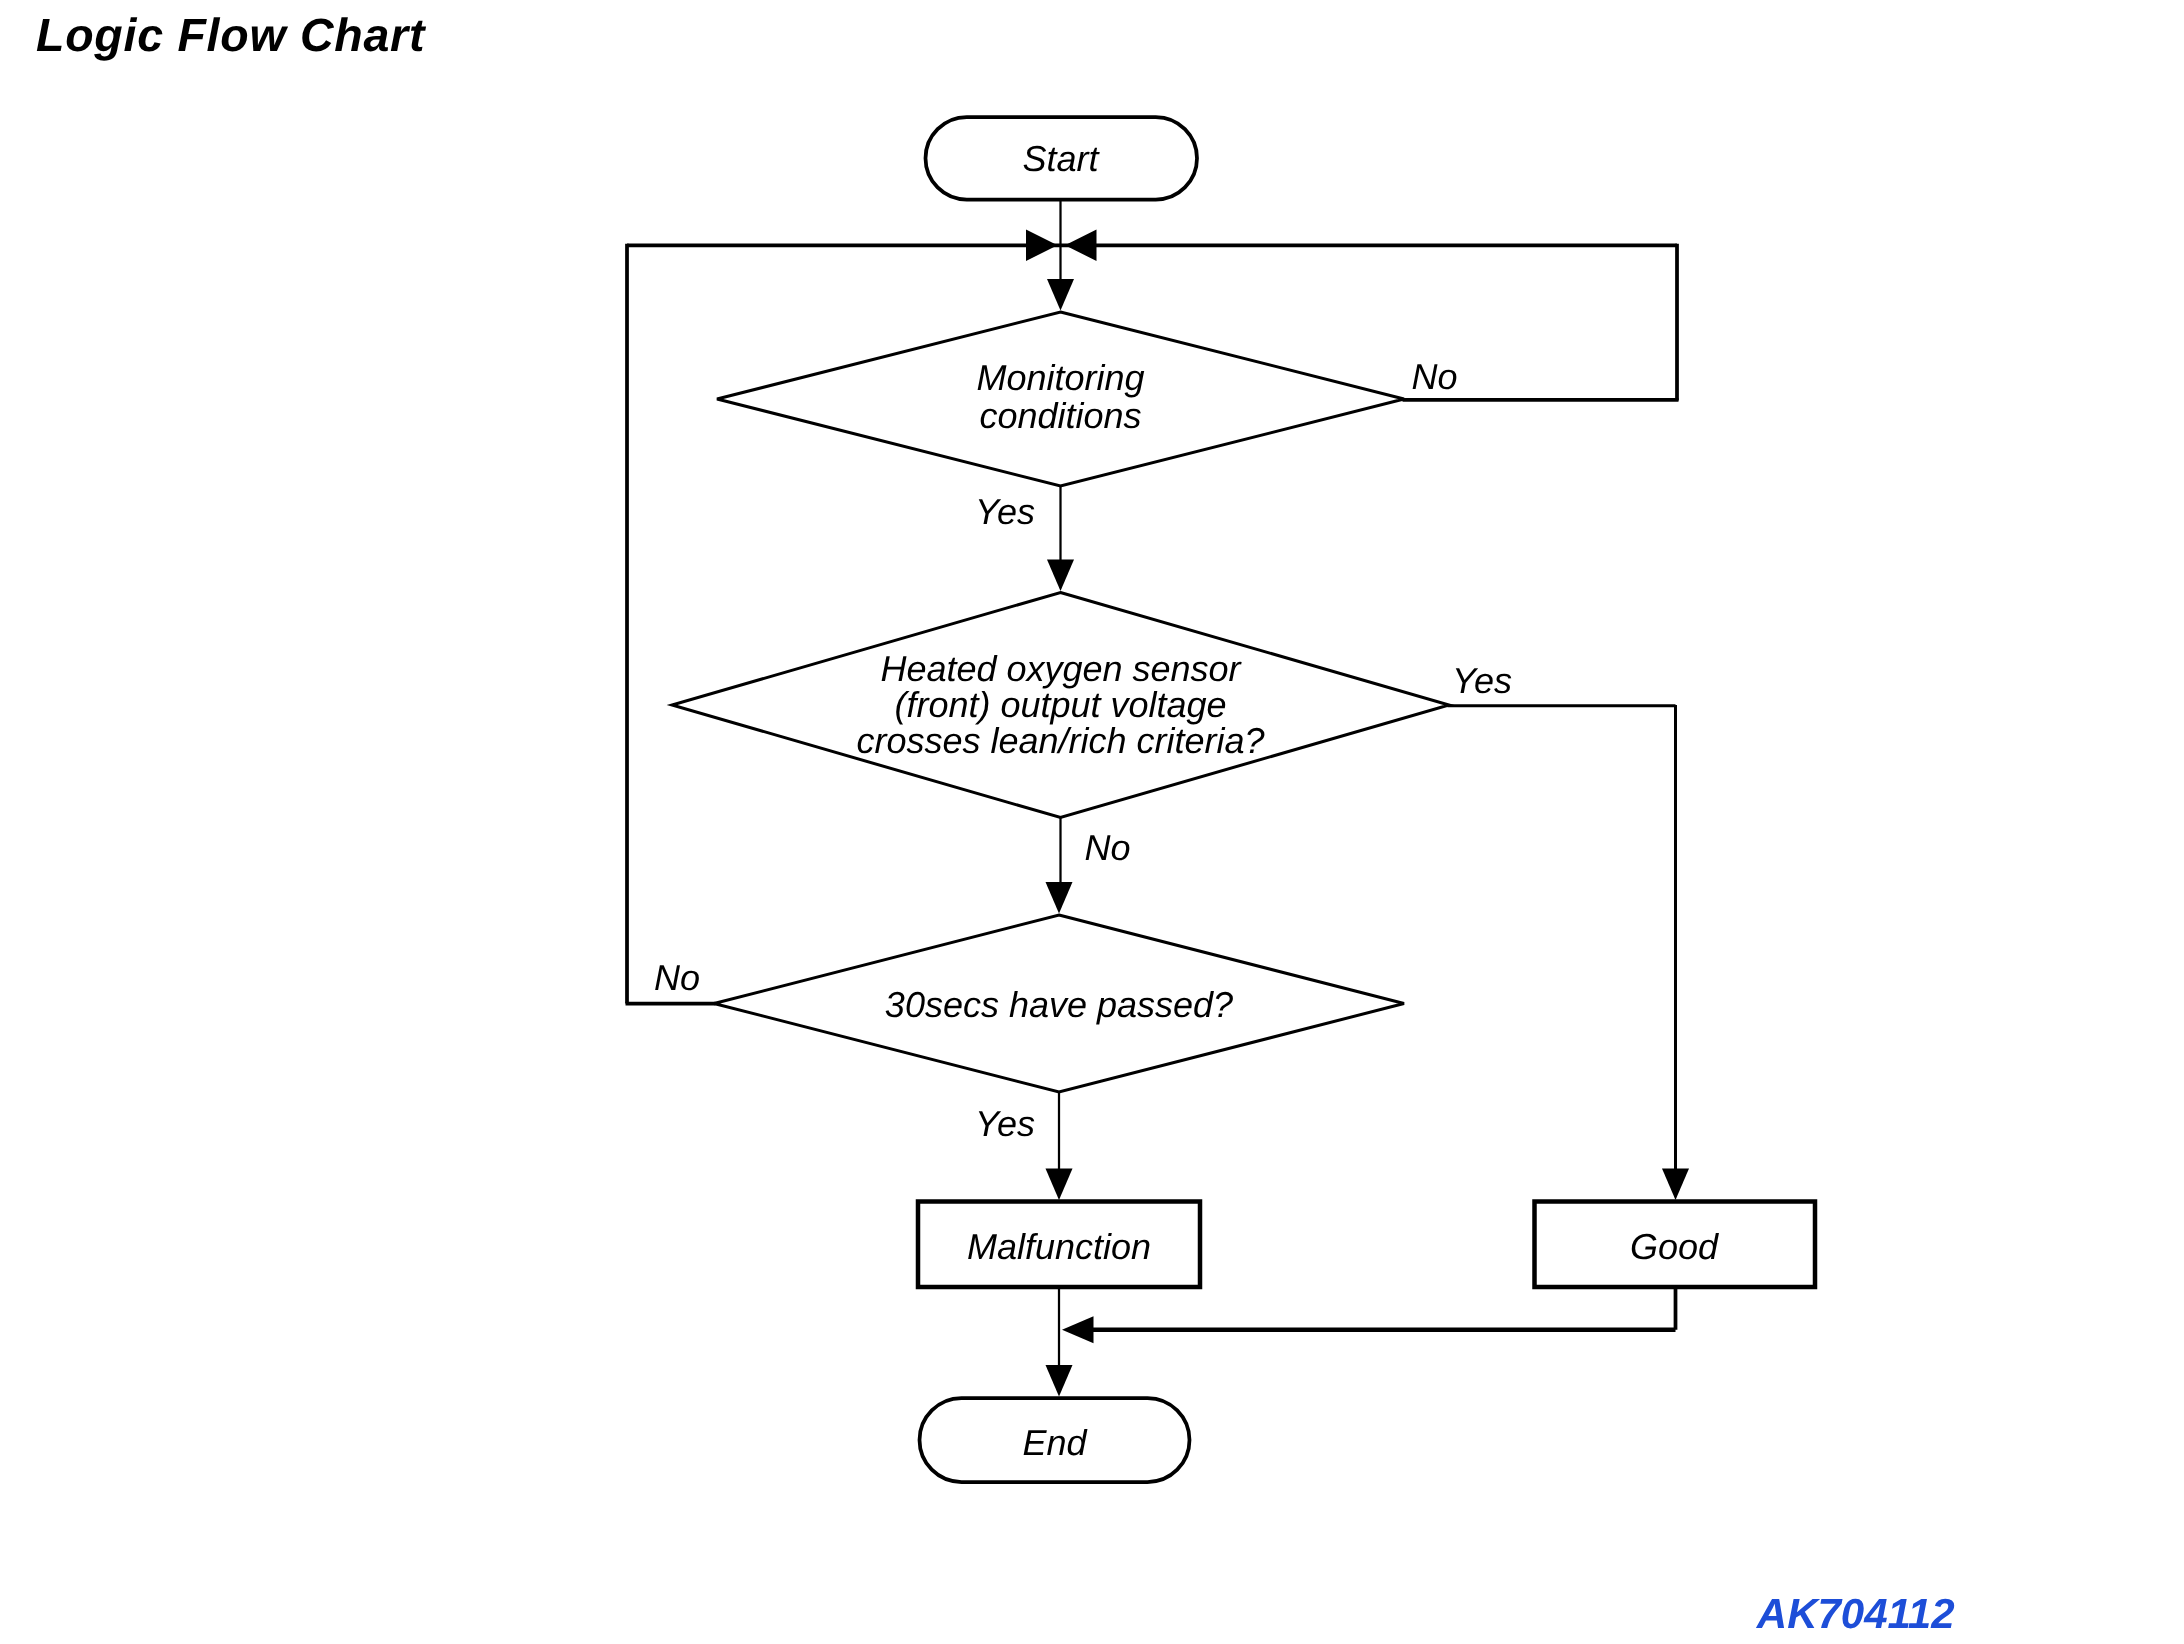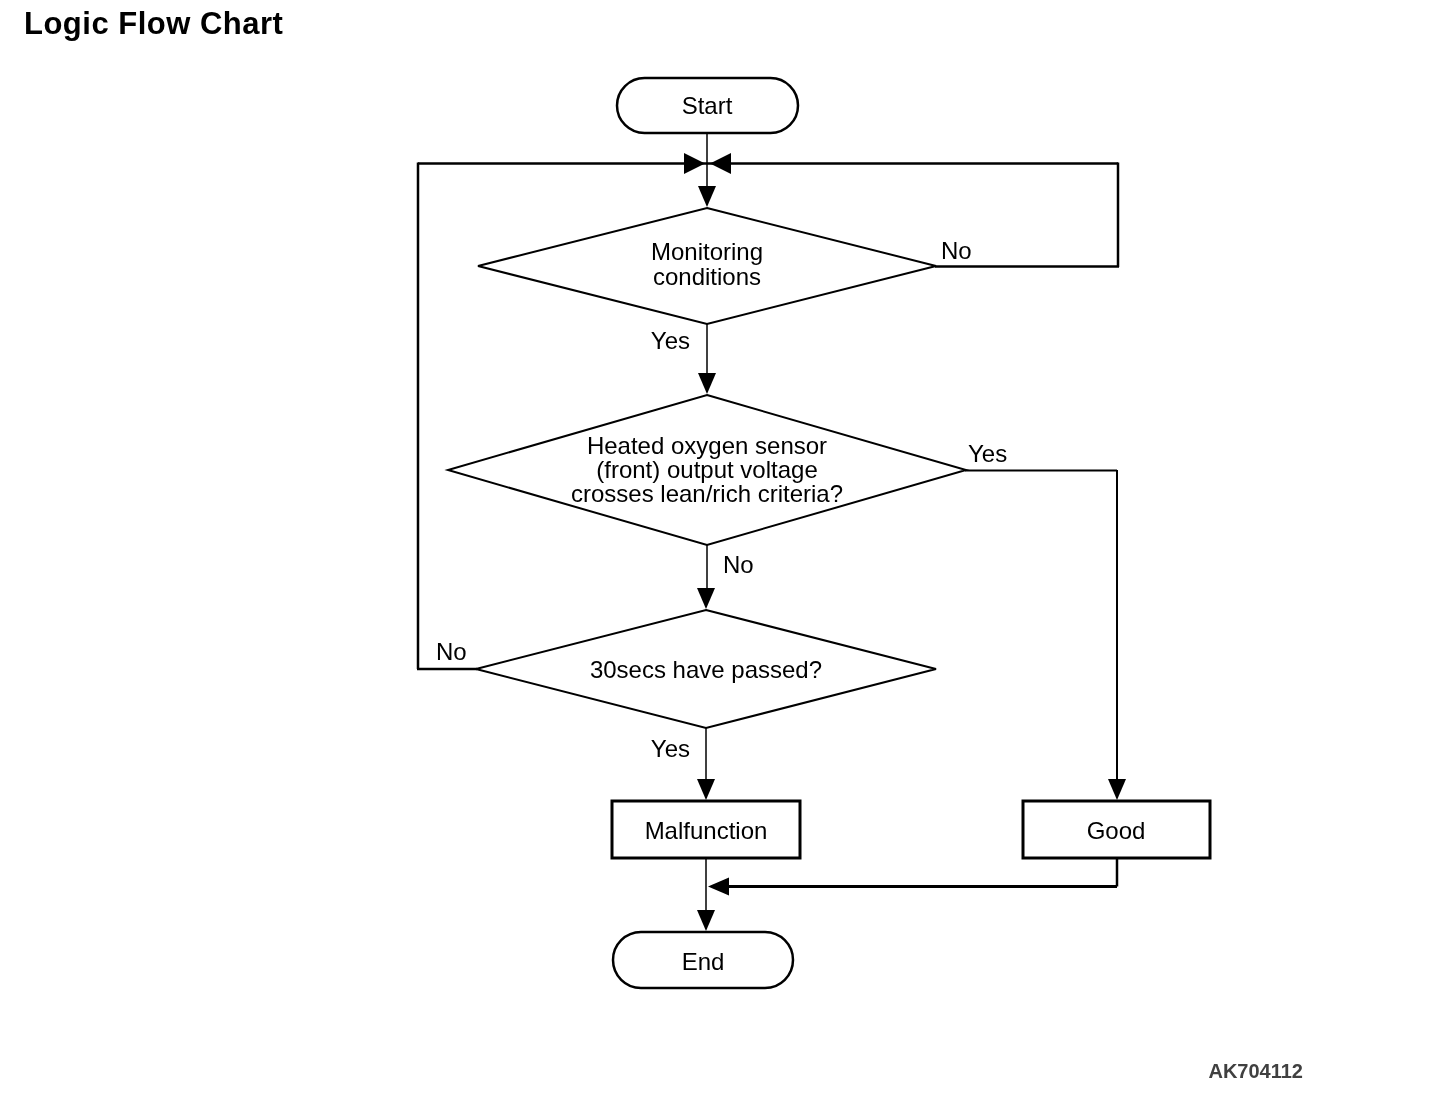--- a/index.html
+++ b/index.html
@@ -3,38 +3,39 @@
 <meta charset="utf-8">
 <style>
   html, body { margin: 0; padding: 0; background: #ffffff; }
   .page {
     position: relative;
     width: 1332px;
     height: 1096px;
     background: #ffffff;
     font-family: "Liberation Sans", sans-serif;
     overflow: hidden;
+    font-style: italic;
   }
   .page-title {
     position: absolute;
     left: 24px;
     top: 6px;
     font-size: 31px;
     font-weight: bold;
     color: #000000;
     letter-spacing: 0.5px;
     white-space: nowrap;
   }
   .figure-id {
     position: absolute;
     right: 29px;
     top: 1060px;
-    font-size: 20px;
+    font-size: 28px;
     font-weight: bold;
-    color: #404040;
+    color: #1d4ed8;
     white-space: nowrap;
   }
   .diagram {
     position: absolute;
     left: 0;
     top: 0;
     width: 1456px;
     height: 1096px;
   }
   .diagram text {

